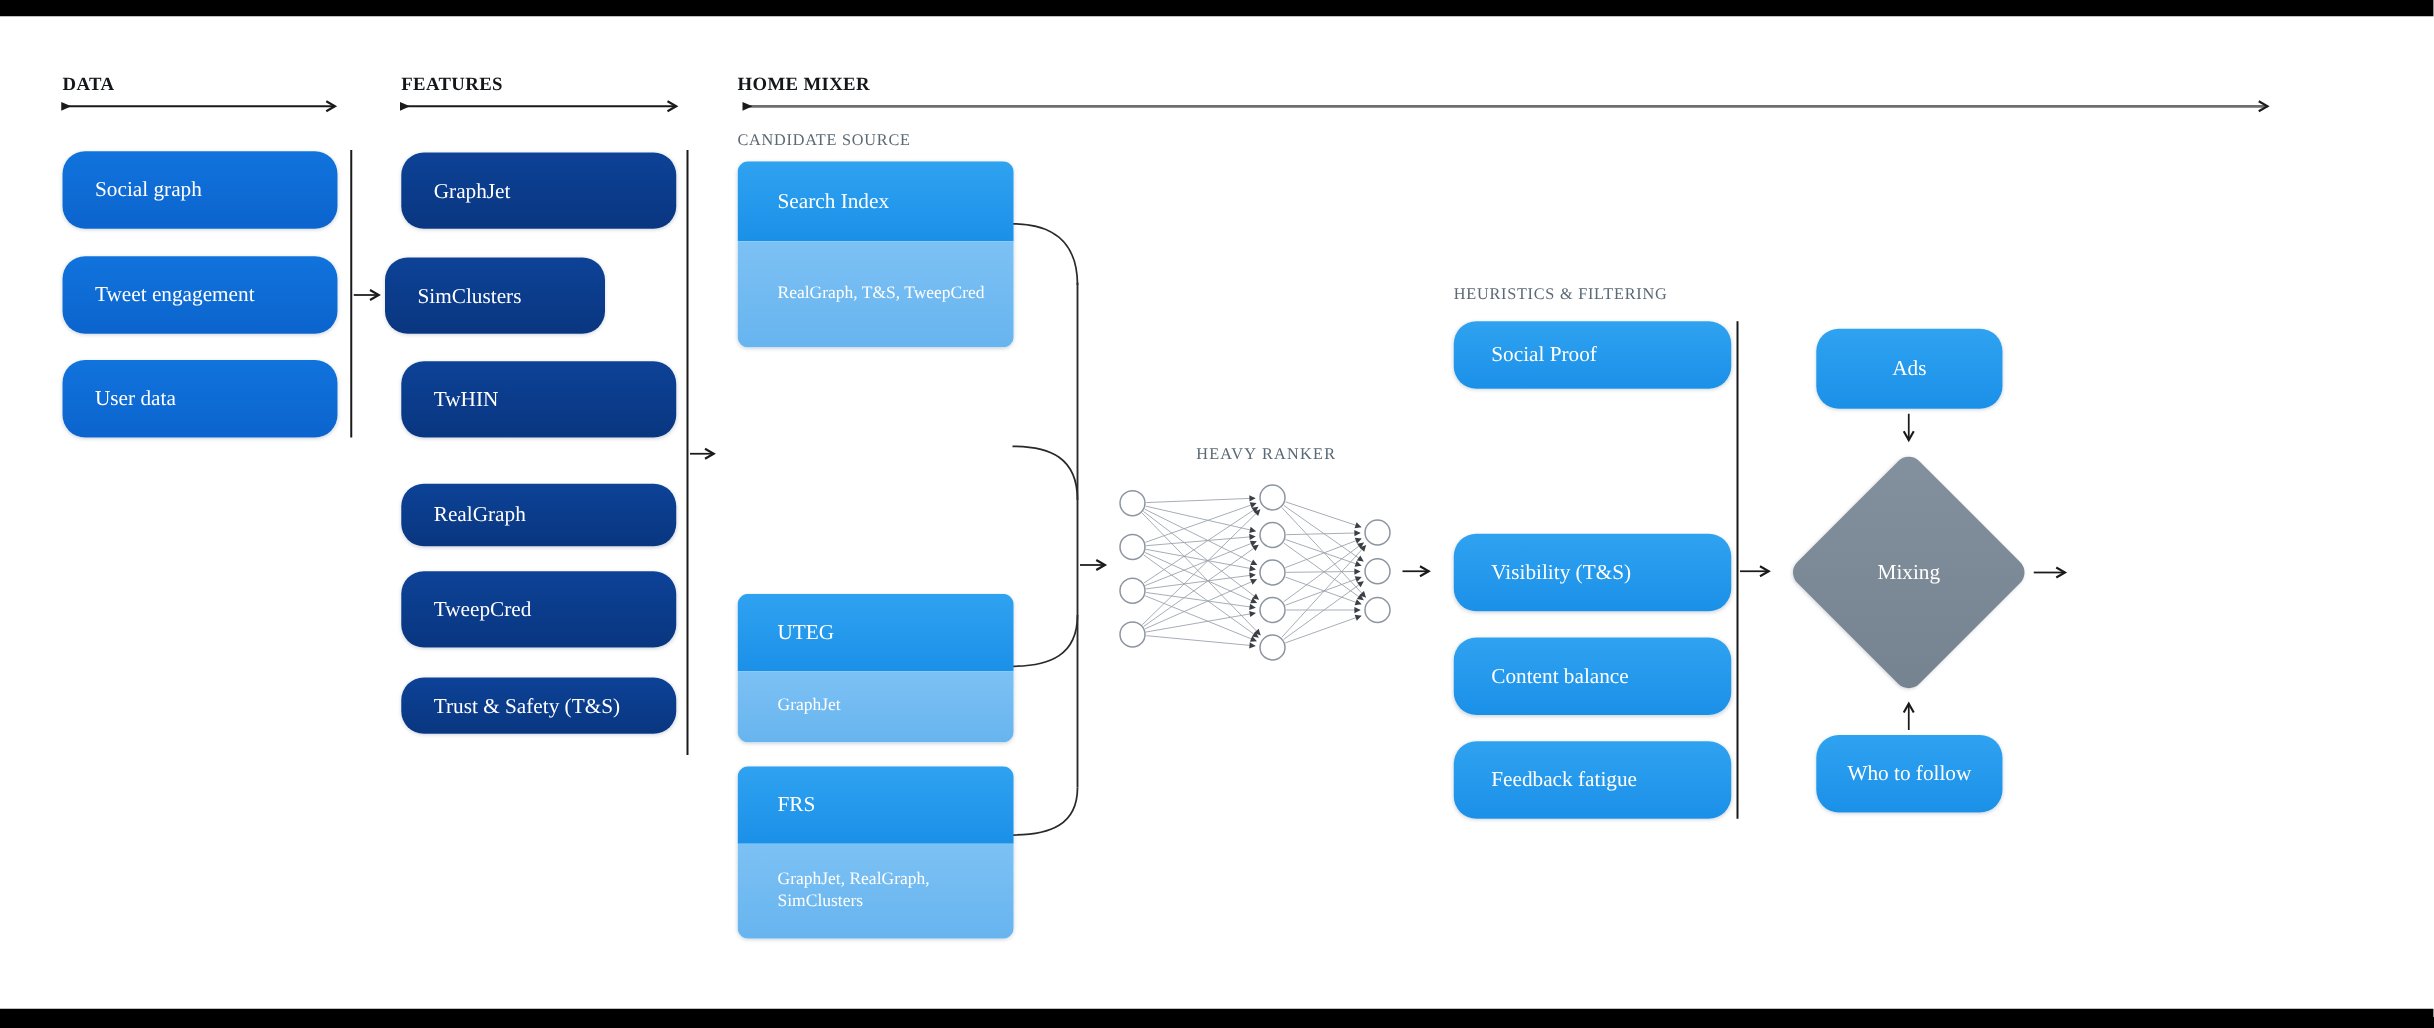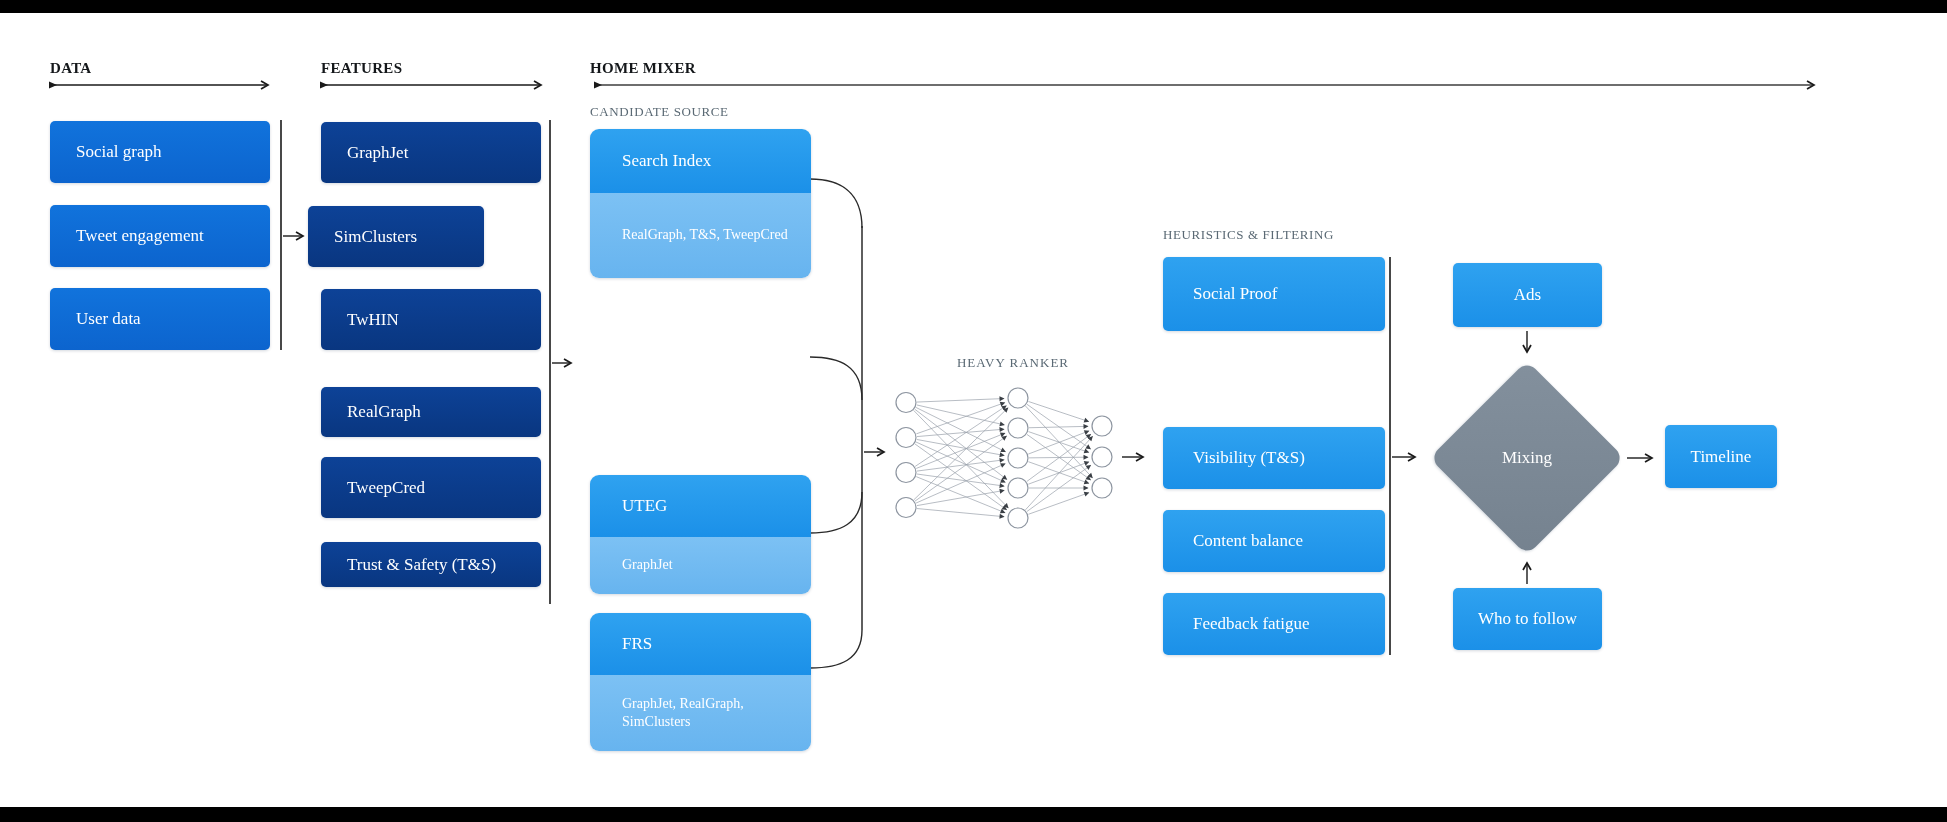--- a/index.html
+++ b/index.html
@@ -16,21 +16,21 @@
     letter-spacing:.3px;white-space:nowrap;
   }
   .sub-label{
     position:absolute;font-size:13px;color:var(--label-gray);
     letter-spacing:.6px;white-space:nowrap;
   }
 
   svg.wires{position:absolute;left:0;top:0;pointer-events:none;}
 
   .box{
-    position:absolute;border-radius:5px;display:flex;align-items:center;
+    position:absolute;border-radius:18px;display:flex;align-items:center;
     color:#fff;font-size:17px;line-height:1.25;padding-left:26px;box-sizing:border-box;
     box-shadow:0 1px 3px rgba(16,40,70,.18);white-space:nowrap;
   }
   .box.blue{background:linear-gradient(180deg,#1173dc 0%,#0c64ce 100%);}
   .box.navy{background:linear-gradient(180deg,#0d4297 0%,#093680 100%);}
   .box.bright{background:linear-gradient(180deg,#2fa2f0 0%,#1b90e8 100%);}
   .box.center{justify-content:center;padding-left:0;}
 
   .card{
     position:absolute;width:221px;border-radius:9px;overflow:hidden;
@@ -180,25 +180,24 @@
   </div>
   <div class="card" style="left:590px;top:475px">
     <div class="card-head" style="height:62px">UTEG</div>
     <div class="card-sub" style="height:57px">GraphJet</div>
   </div>
   <div class="card" style="left:590px;top:613px">
     <div class="card-head" style="height:62px">FRS</div>
     <div class="card-sub" style="height:76px">GraphJet, RealGraph, SimClusters</div>
   </div>
 
-  <div class="box bright" style="left:1163px;top:257px;width:222px;height:74px;padding-left:30px">Social Proof</div>
+  <div class="box bright" style="left:1163px;top:257px;width:222px;height:54px;padding-left:30px">Social Proof</div>
   <div class="box bright" style="left:1163px;top:427px;width:222px;height:62px;padding-left:30px">Visibility (T&amp;S)</div>
   <div class="box bright" style="left:1163px;top:510px;width:222px;height:62px;padding-left:30px">Content balance</div>
   <div class="box bright" style="left:1163px;top:593px;width:222px;height:62px;padding-left:30px">Feedback fatigue</div>
 
   <div class="box bright center" style="left:1453px;top:263px;width:149px;height:64px">Ads</div>
   <div class="diamond">
     <span class="lbl">Mixing</span>
   </div>
   <div class="box bright center" style="left:1453px;top:588px;width:149px;height:62px">Who to follow</div>
-  <div class="box bright center" style="left:1665px;top:425px;width:112px;height:63px">Timeline</div>
 
 </div>
 
 </body></html>

